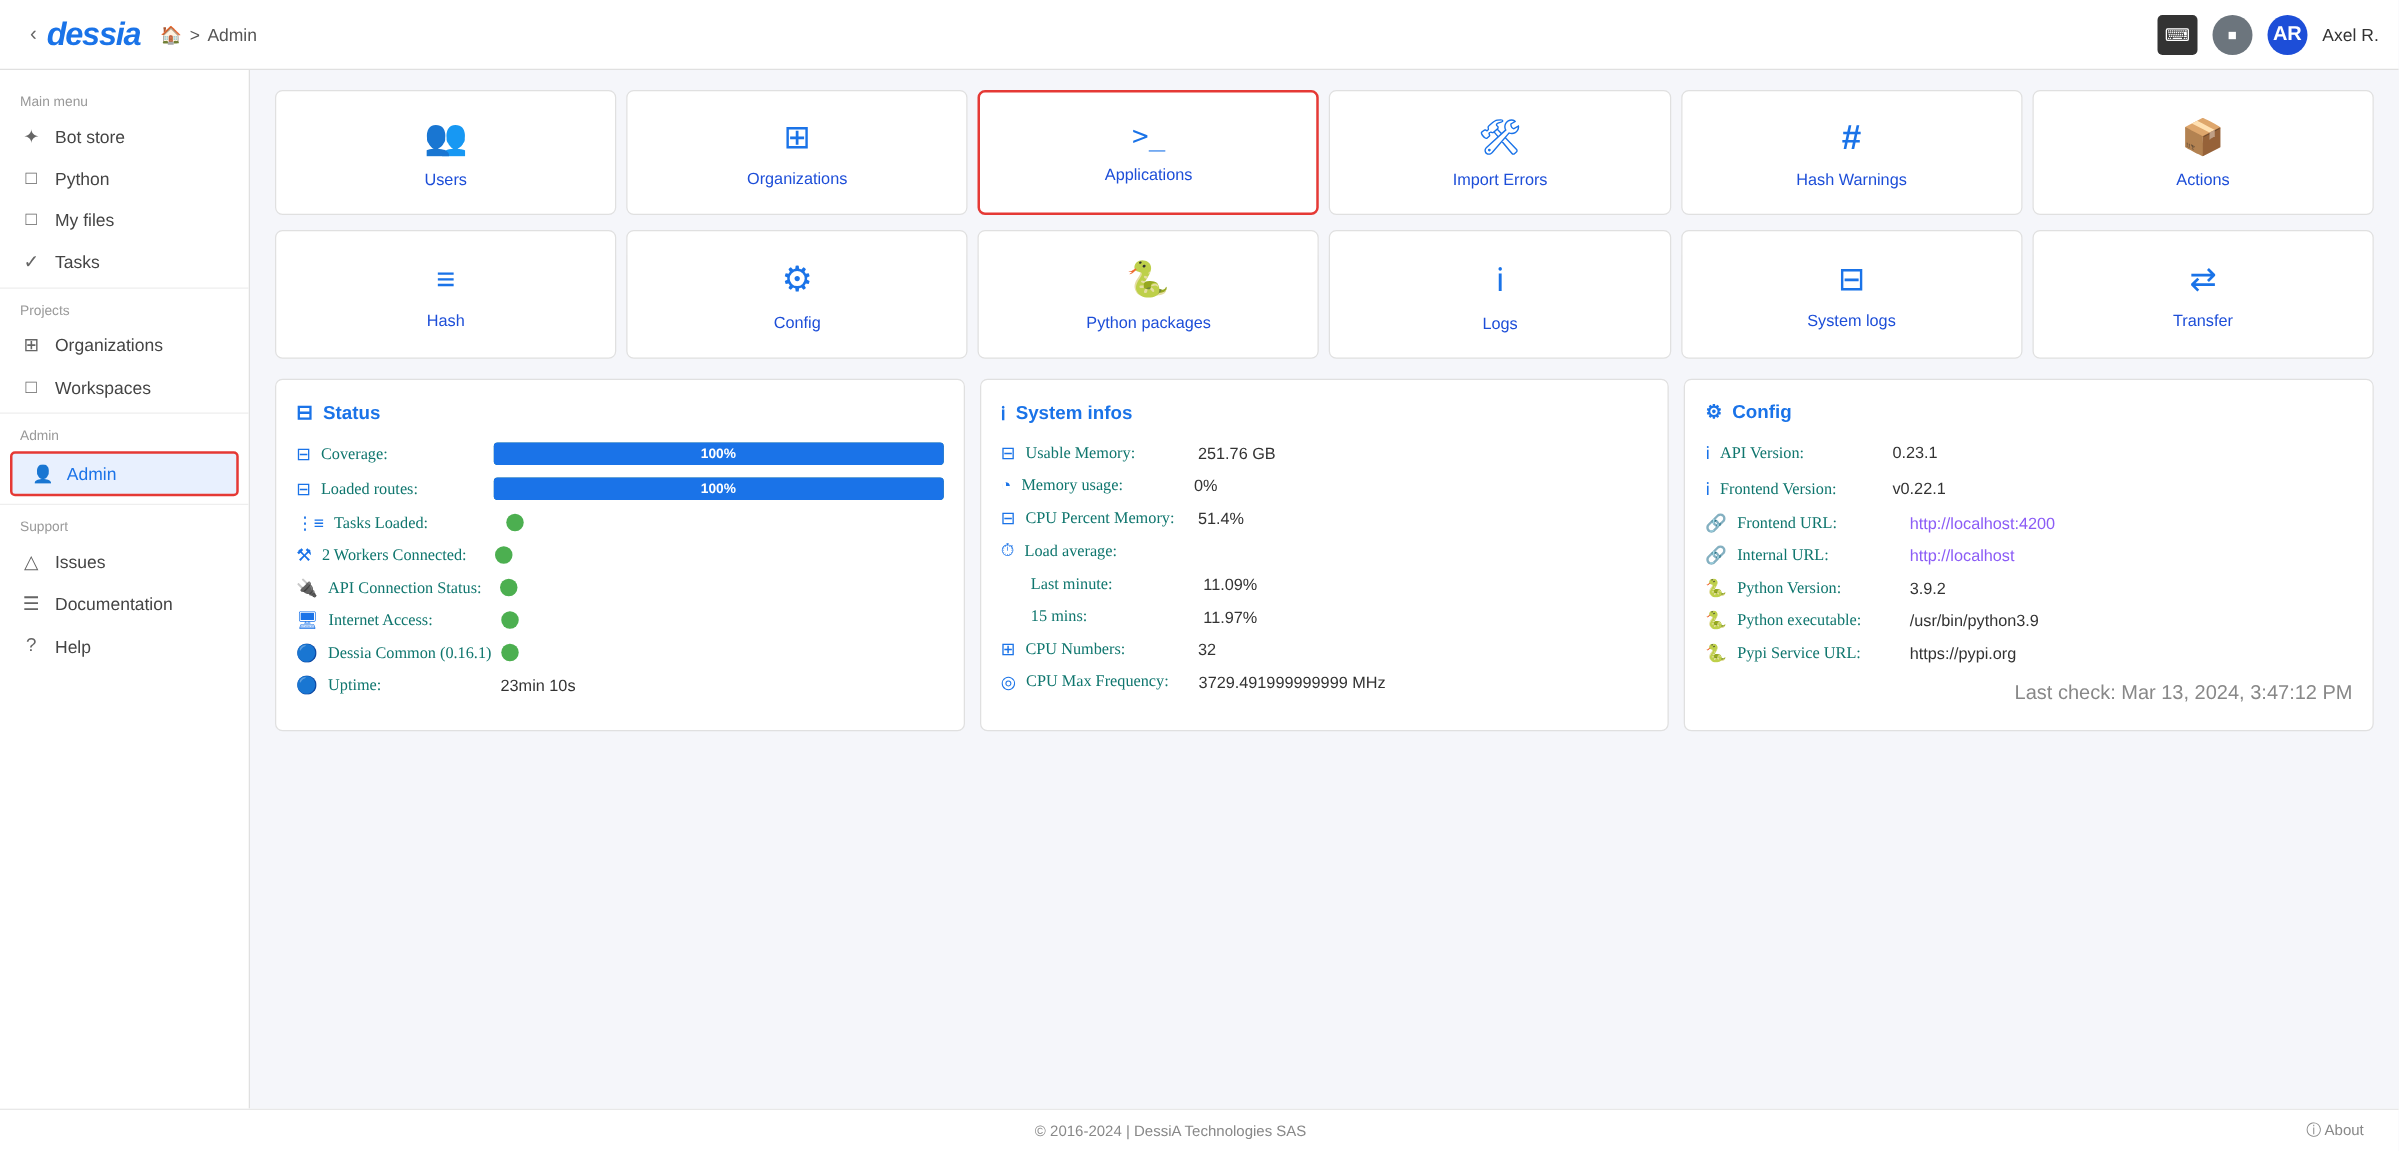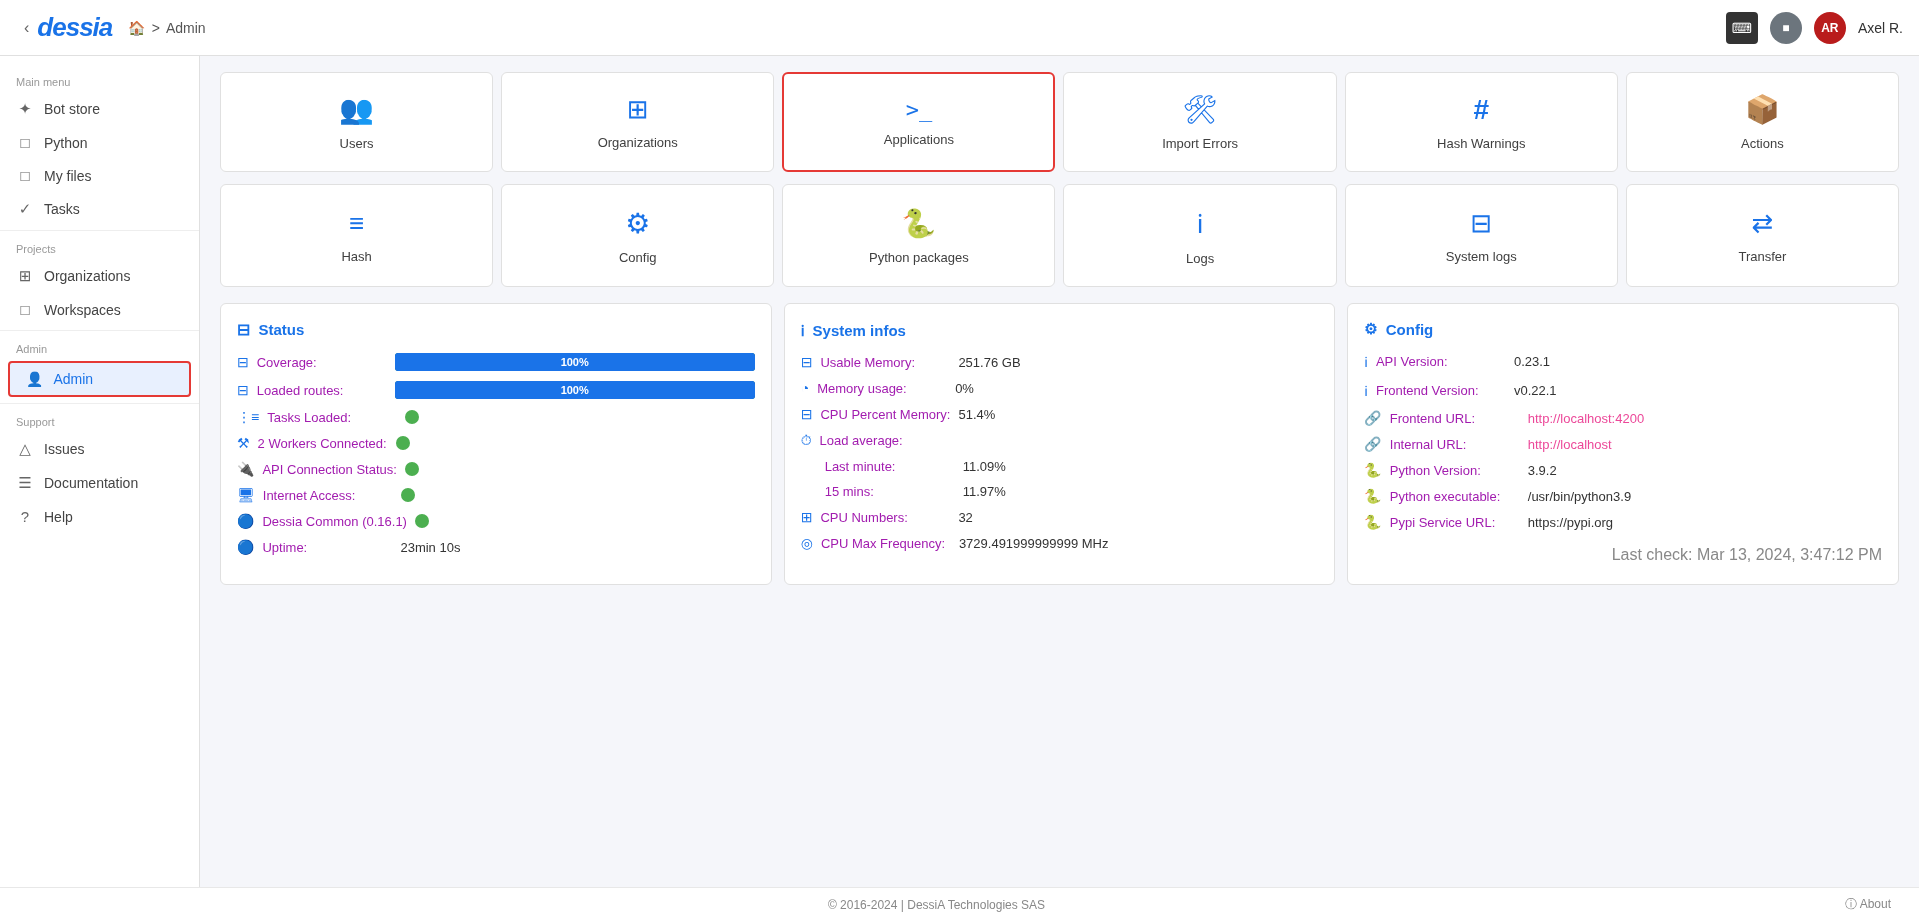--- a/index.html
+++ b/index.html
@@ -53,27 +53,27 @@
       display: flex;
       align-items: center;
       justify-content: center;
       color: white;
       font-size: 12px;
       font-weight: bold;
     }
     .user-avatar-green {
       width: 32px;
       height: 32px;
-      background: #b91c1c;
+      background: #1d4ed8;
       border-radius: 50%;
       display: flex;
       align-items: center;
       justify-content: center;
       color: white;
-      font-size: 12px;
+      font-size: 16px;
       font-weight: bold;
     }
     .user-name { font-size: 14px; color: #333; }
     .keyboard-icon {
       width: 32px;
       height: 32px;
       background: #333;
       border-radius: 4px;
       display: flex;
       align-items: center;
@@ -154,21 +154,21 @@
       flex-direction: column;
       align-items: center;
       justify-content: center;
       padding: 20px 12px;
       cursor: pointer;
       gap: 10px;
       transition: box-shadow 0.15s;
     }
     .card.selected { border: 2px solid #e53935; }
     .card-icon { font-size: 28px; color: #1a73e8; }
-    .card-label { font-size: 13px; color: #404040; text-align: center; }
+    .card-label { font-size: 13px; color: #1d4ed8; text-align: center; }
 
     
     .panels-row {
       display: grid;
       grid-template-columns: 1fr 1fr 1fr;
       gap: 12px;
       margin-top: 4px;
     }
     .panel {
       background: #fff;
@@ -185,21 +185,21 @@
       gap: 8px;
       margin-bottom: 14px;
     }
     .panel-row {
       display: flex;
       align-items: center;
       gap: 8px;
       margin-bottom: 10px;
       font-size: 13px;
     }
-    .panel-row .label { color: #a21caf; min-width: 130px; }
+    .panel-row .label { color: #0f766e; min-width: 130px; font-family: Liberation Serif, serif; }
     .panel-row .value { color: #333; }
     .panel-row .icon-sm { font-size: 14px; color: #1a73e8; }
 
     .progress-bar-container {
       flex: 1;
       background: #0369a1;
       border-radius: 3px;
       height: 18px;
       position: relative;
       overflow: hidden;
@@ -217,21 +217,21 @@
     }
     .dot-green {
       width: 14px;
       height: 14px;
       border-radius: 50%;
       background: #4CAF50;
       display: inline-block;
       flex-shrink: 0;
     }
 
-    .link-blue { color: #ec4899; text-decoration: none; }
+    .link-blue { color: #8b5cf6; text-decoration: none; }
 
     .footer {
       text-align: center;
       font-size: 12px;
       color: #888;
       padding: 8px;
       background: #fff;
       border-top: 1px solid #e8e8e8;
     }
     .footer-inner {

